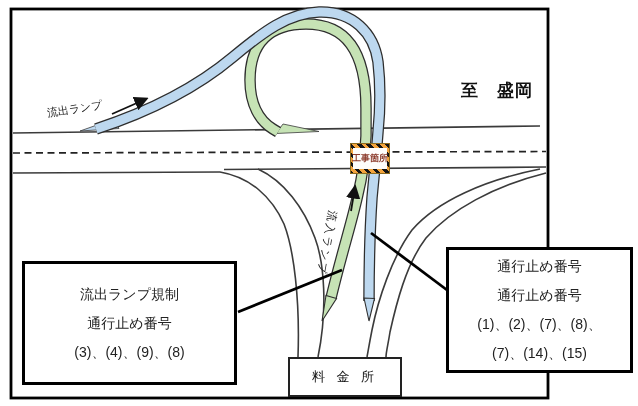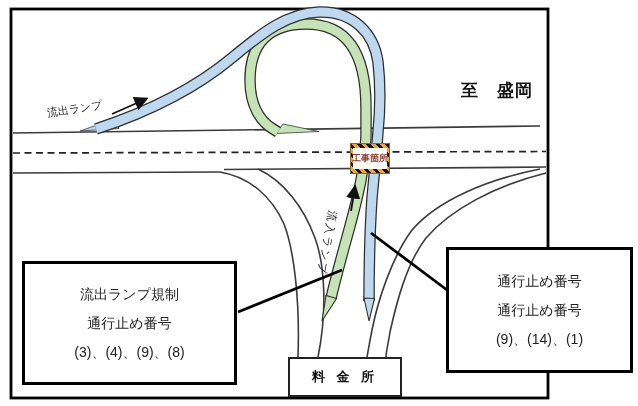--- a/index.html
+++ b/index.html
@@ -15,21 +15,21 @@
   .rot-entry{transform:rotate(100deg);transform-origin:0 0;letter-spacing:2px;}
   .callout-box{
     position:absolute;z-index:3;background:#fff;border:3px solid #000;
     display:flex;flex-direction:column;justify-content:center;align-items:center;
     text-align:center;font-size:14px;color:#222;
   }
   .callout-box .cline{display:block;line-height:29px;}
   .toll-box{
     position:absolute;z-index:3;background:#fff;border:2px solid #222;
     display:flex;align-items:center;justify-content:center;
-    font-size:13px;font-weight:bold;letter-spacing:4px;color:#111;
+    font-size:13px;font-weight:normal;letter-spacing:4px;color:#111;
   }
   .hazard-sign{
     position:absolute;z-index:4;
     background:repeating-linear-gradient(45deg,#141414 0 3px,#F2A33C 3px 6.5px);
     box-shadow:0 0 0 1px #8a6a20 inset;
   }
   .hazard-inner{
     position:absolute;left:3px;right:3px;top:5px;bottom:5px;background:#fdfdfb;
     display:flex;align-items:center;justify-content:center;
     font-size:9px;font-weight:bold;color:#8B3A2A;line-height:1;white-space:nowrap;
@@ -98,16 +98,17 @@
 
   <div class="callout-box" style="left:22px;top:261px;width:209px;height:118px;">
     <span class="cline">流出ランプ規制</span>
     <span class="cline">通行止め番号</span>
     <span class="cline">(3)、(4)、(9)、(8)</span>
   </div>
 
   <div class="callout-box" style="left:446px;top:247px;width:181px;height:120px;">
     <span class="cline">通行止め番号</span>
     <span class="cline">通行止め番号</span>
-    <span class="cline">(9)、(14)、(1)</span>
+    <span class="cline">(1)、(2)、(7)、(8)、</span>
+    <span class="cline">(7)、(14)、(15)</span>
   </div>
 
 </div>
 
 </body></html>

